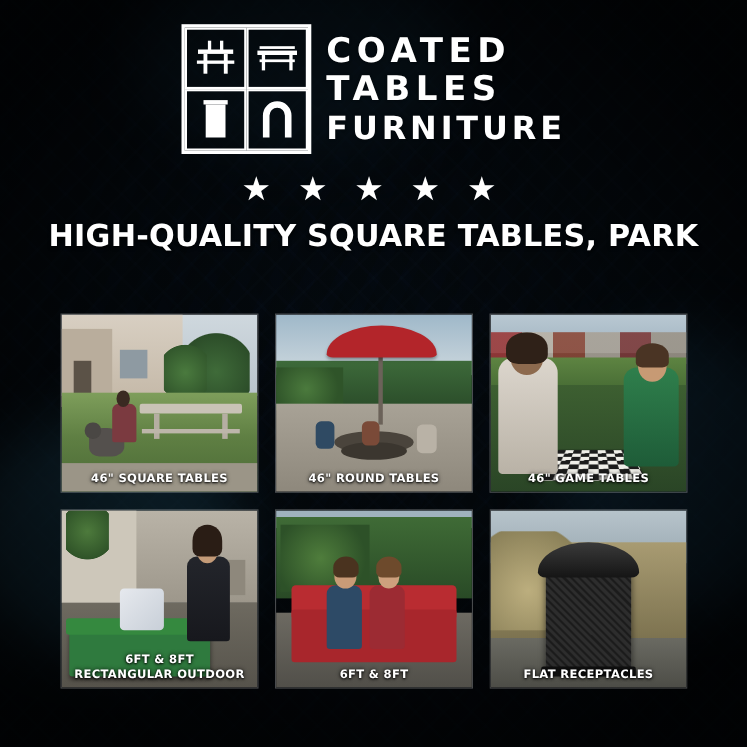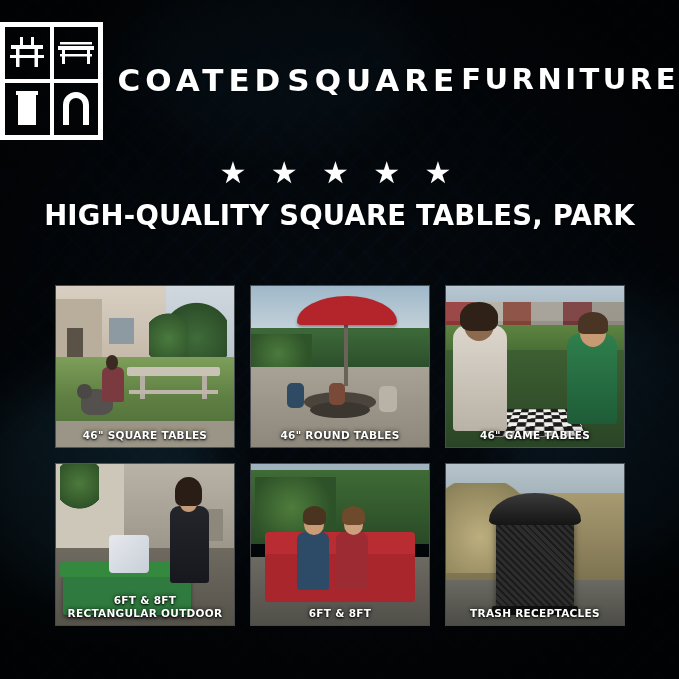--- a/index.html
+++ b/index.html
@@ -84,21 +84,21 @@
     box-sizing: border-box;
     display: flex;
     align-items: center;
     justify-content: center;
     overflow: hidden;
   }
   .logo-cell svg { display: block; }
 
   .logo-words {
     display: flex;
-    flex-direction: row;
+    flex-direction: column;
     gap: 2px;
   }
   .logo-word {
     color: #ffffff;
     font-family: "DejaVu Sans", sans-serif;
     font-weight: bold;
     font-size: 31px;
     letter-spacing: 5px;
     line-height: 1.08;
     text-shadow: 0 0 2px rgba(0,0,0,0.7);
@@ -300,21 +300,21 @@
           </svg>
         </div>
         <div class="logo-cell">
           <svg width="42" height="44" viewBox="0 0 42 44" aria-hidden="true">
             <path d="M8 38 L8 18 A13 13 0 0 1 34 18 L34 38 L28 38 L28 18 A7 7 0 0 0 14 18 L14 38 Z" fill="#ffffff"></path>
           </svg>
         </div>
       </div>
       <div class="logo-words">
         <div class="logo-word w1">COATED</div>
-        <div class="logo-word w2">SQUARE</div>
+        <div class="logo-word w2">TABLES</div>
         <div class="logo-word w3">FURNITURE</div>
       </div>
     </div>
 
     <div class="stars">
       <span>★ ★ ★ ★ ★</span>
     </div>
 
     <div class="headline">
       <span class="l1">HIGH-QUALITY SQUARE TABLES, PARK</span>
@@ -431,19 +431,19 @@
         <div class="scene">
           <div class="sky t6-sky"></div>
           <div class="obj t6-grass"></div>
           <div class="obj t6-grass2"></div>
           <div class="ground t6-grnd"></div>
           <div class="obj t6-can"></div>
           <div class="obj t6-lid"></div>
           <div class="obj t6-base"></div>
         </div>
         <div class="cap">
-          <span class="cl">TRASH RECEPTACLES</span>
+          <span class="cl">FLAT RECEPTACLES</span>
         </div>
       </div>
 
     </div>
   </div>
 </div>
 
 </body></html>

